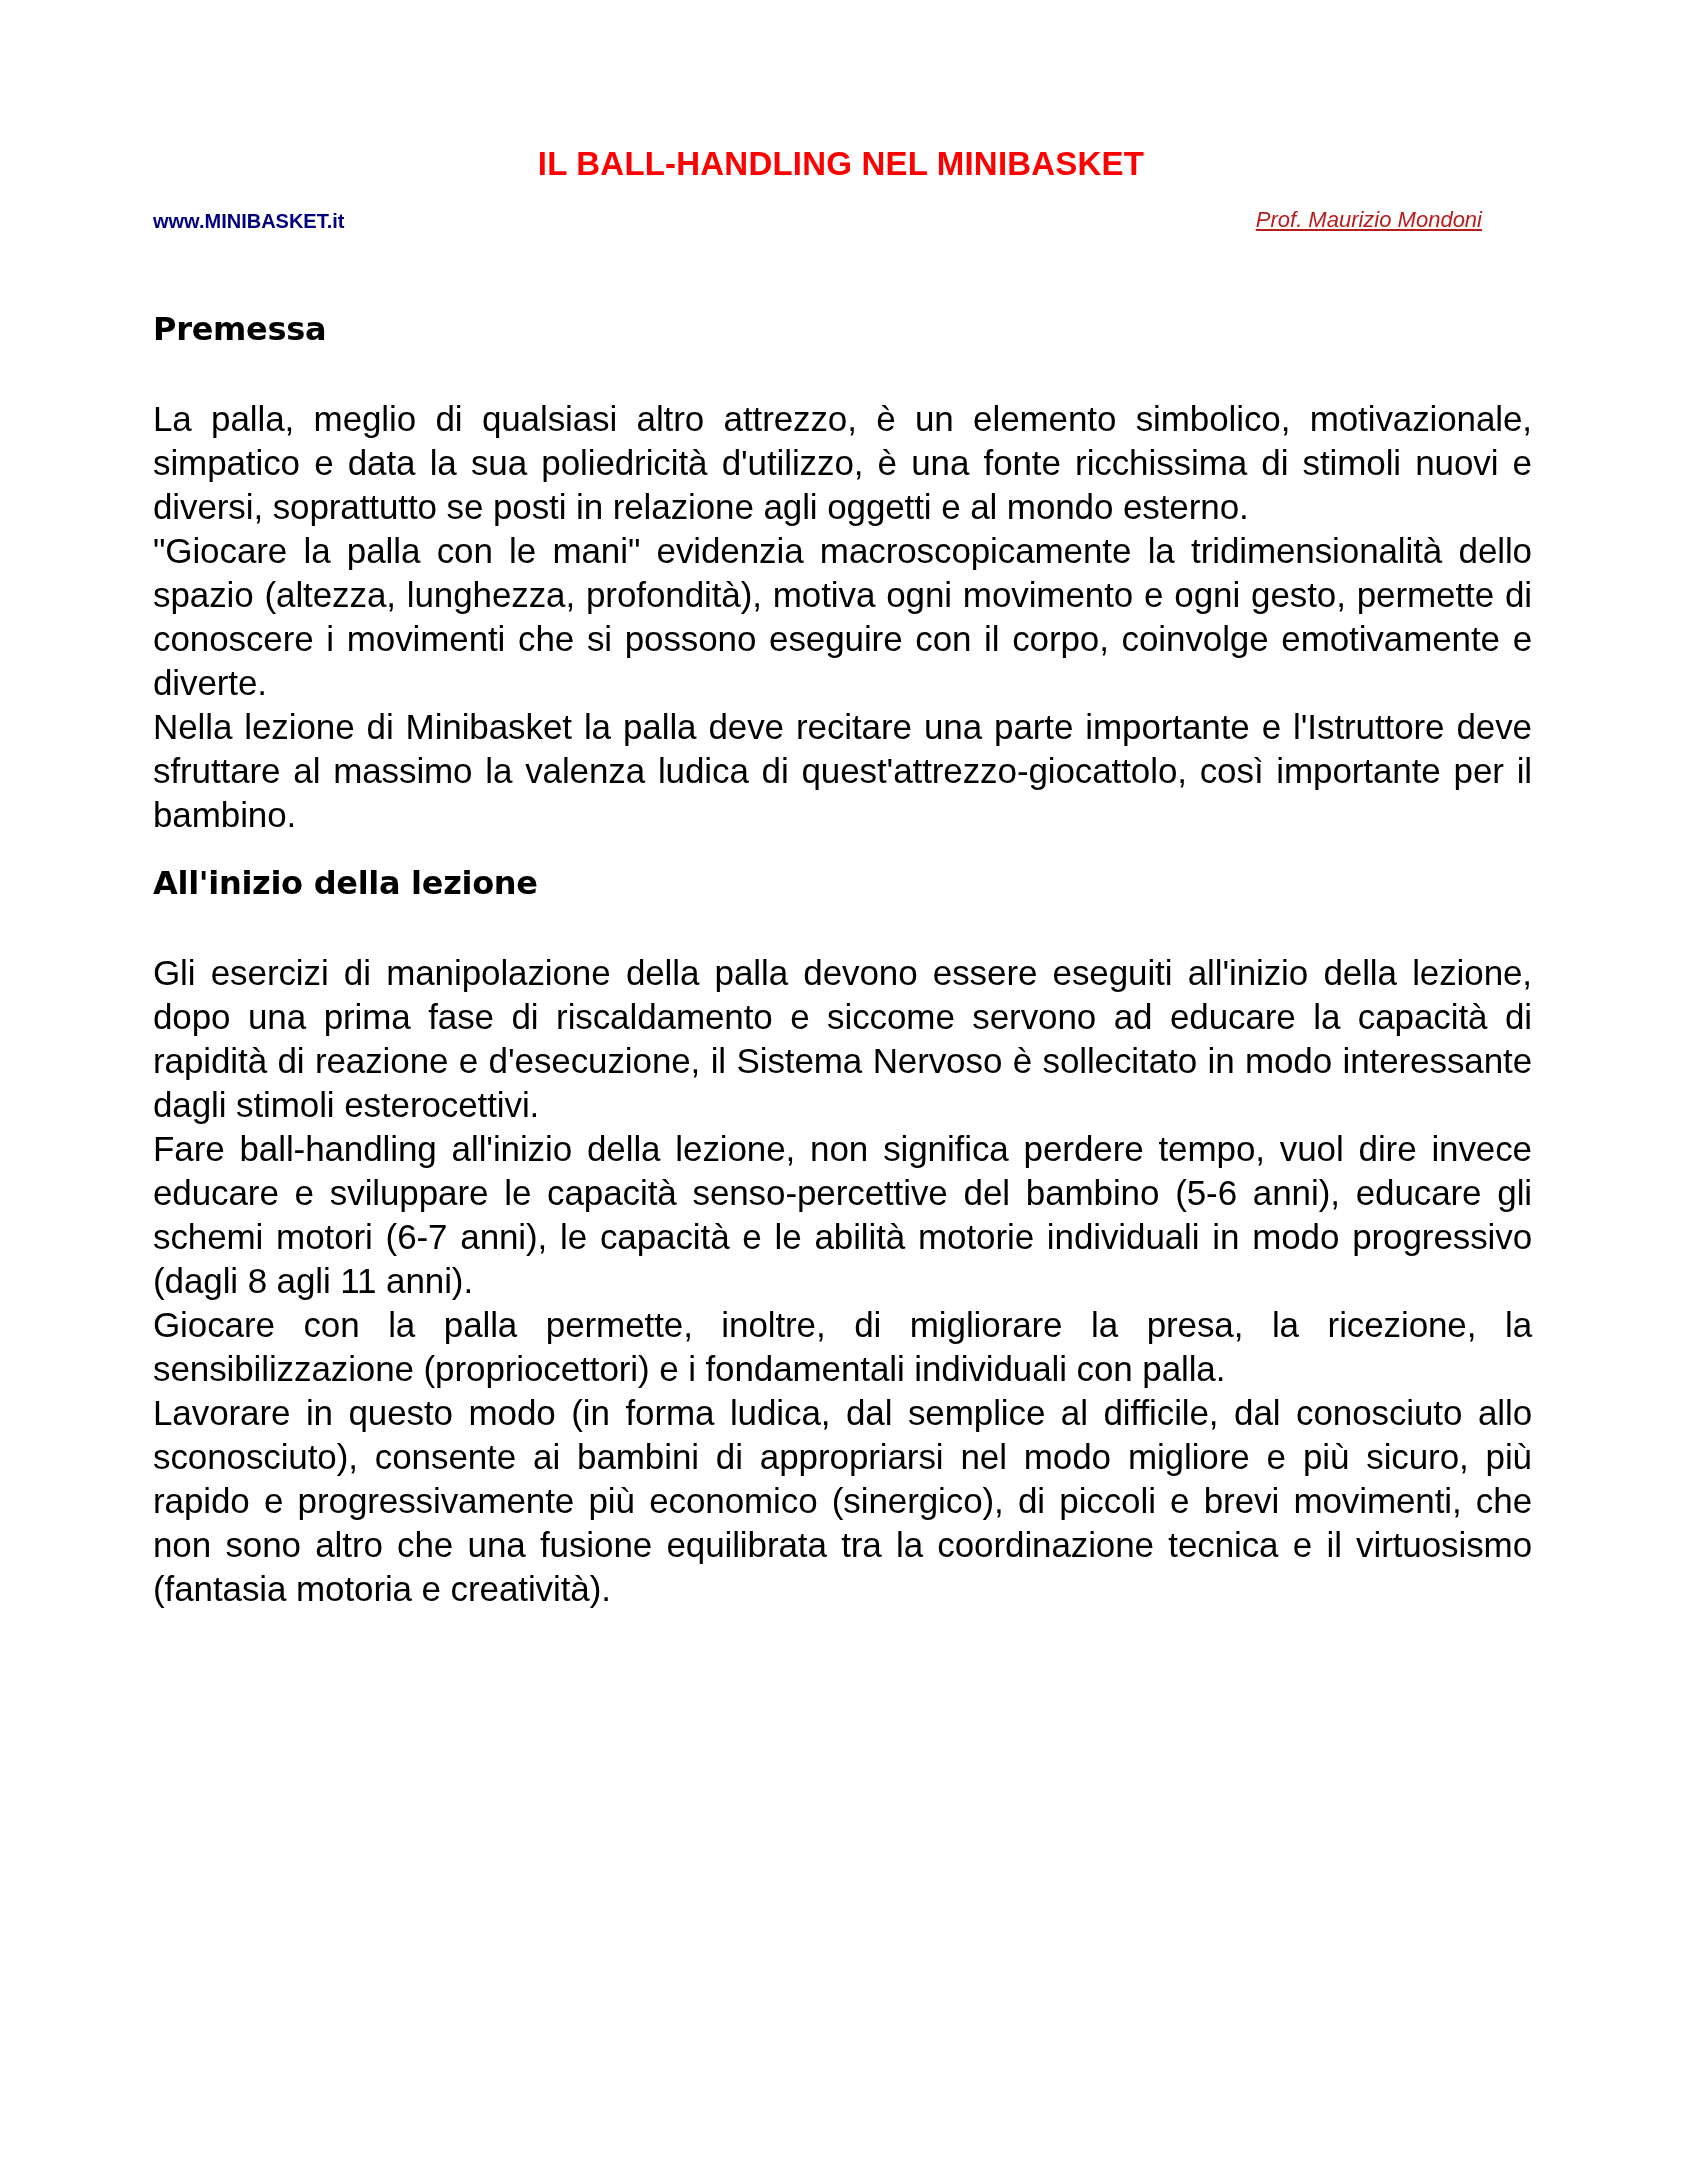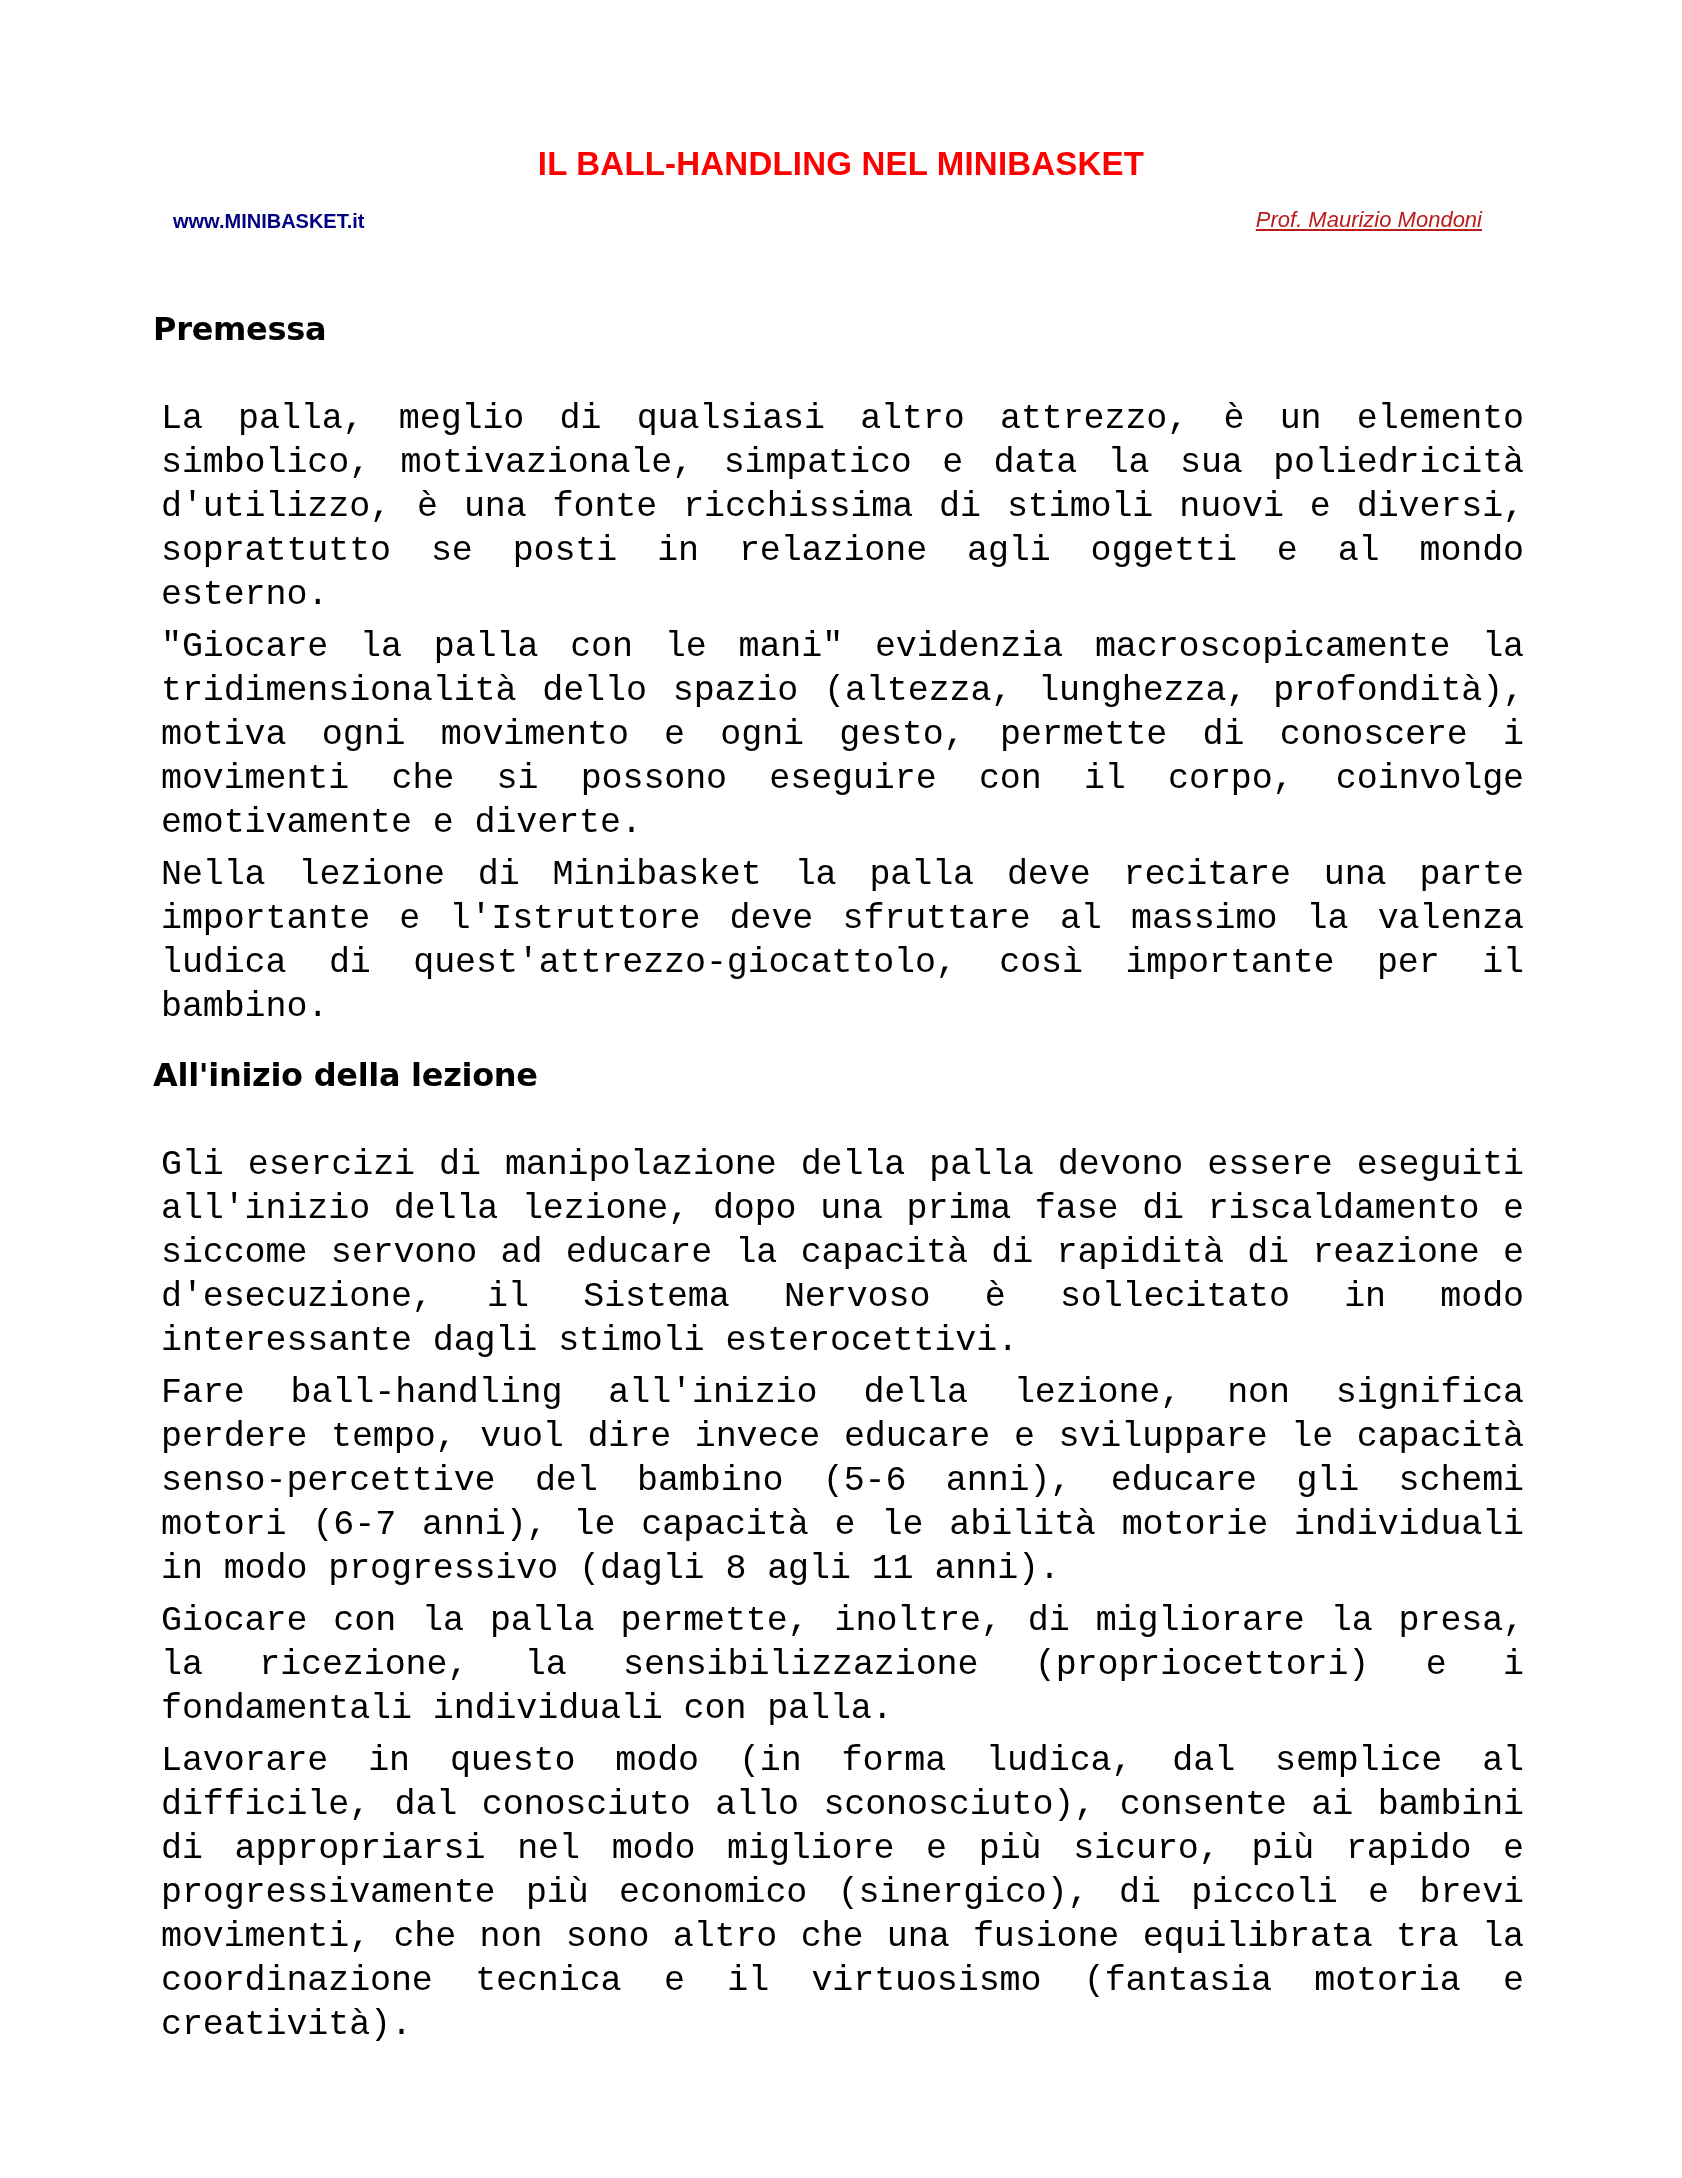--- a/index.html
+++ b/index.html
@@ -39,21 +39,20 @@
   .site-link {
     position: absolute;
     top: 208px;
     left: 153px;
     color: #000080;
     font-family: "Liberation Sans", sans-serif;
     font-weight: bold;
     font-size: 20px;
     line-height: 26px;
     text-decoration: none;
-    margin-left: 20px;
   }
   .author-link {
     position: absolute;
     top: 206px;
     right: 200px;
     color: #b91c1c;
     font-family: "Liberation Sans", sans-serif;
     font-style: italic;
     font-size: 22px;
     line-height: 28px;
@@ -70,25 +69,25 @@
     font-weight: bold;
     font-size: 32px;
     line-height: 44px;
     margin: 0 0 46px 0;
     letter-spacing: -0.3px;
   }
   .section-heading.second {
     margin-top: 24px;
   }
   .para {
-    font-family: Liberation Mono, monospace;
+    font-family: Liberation Sans, sans-serif;
     font-size: 35px;
     line-height: 44px;
     text-align: justify;
-    margin: 8px;
+    margin: 0;
     letter-spacing: -0.1px;
   }
 </style>
 </head>
 <body>
 
 <div class="page">
 
   <h1 class="doc-title">IL BALL-HANDLING NEL MINIBASKET</h1>
 

